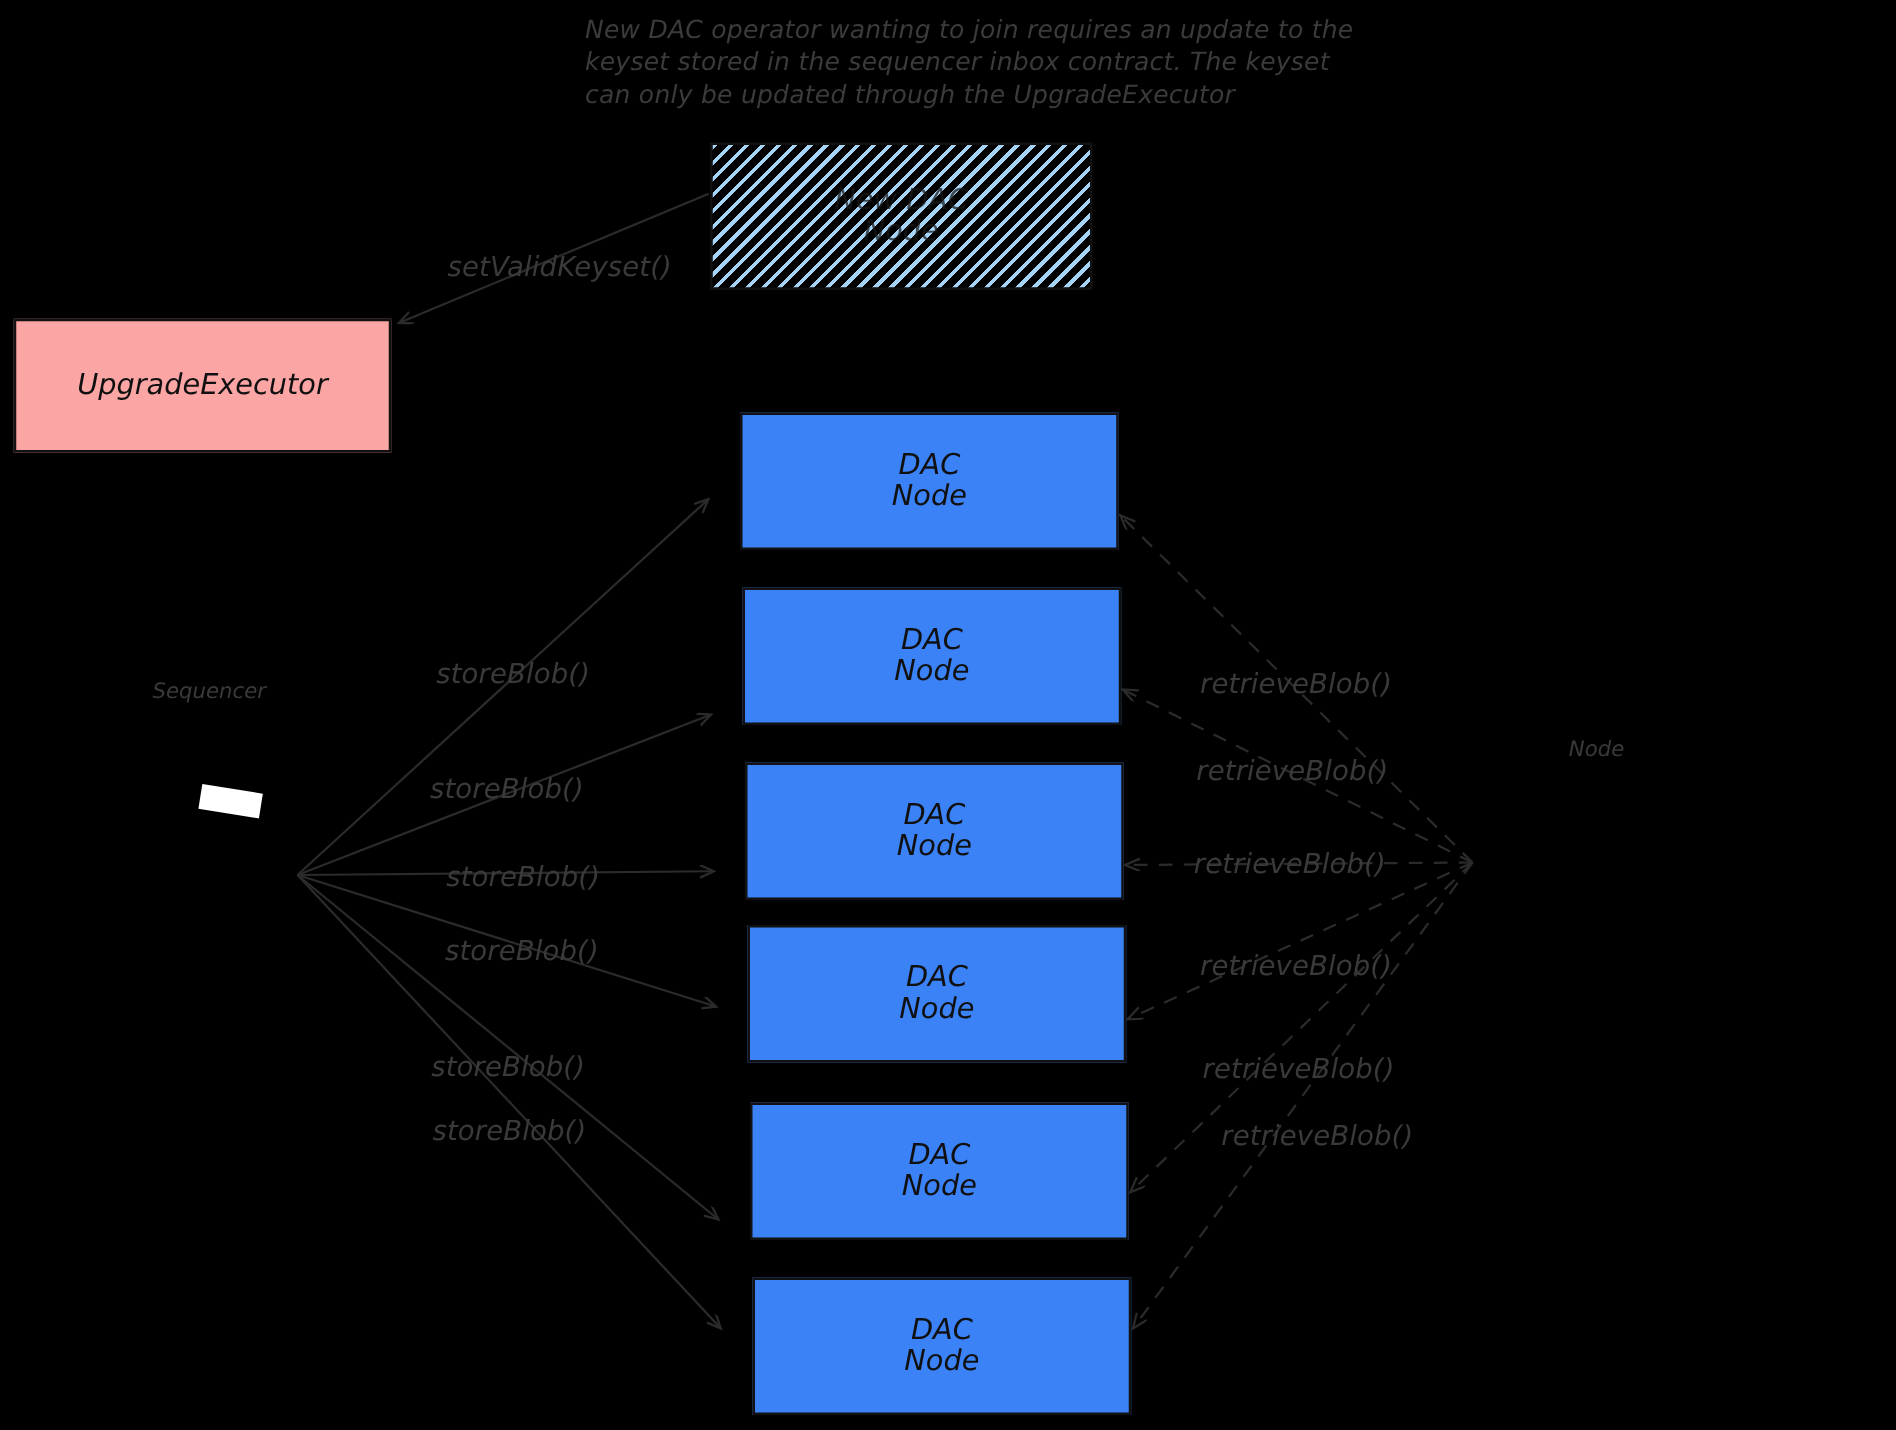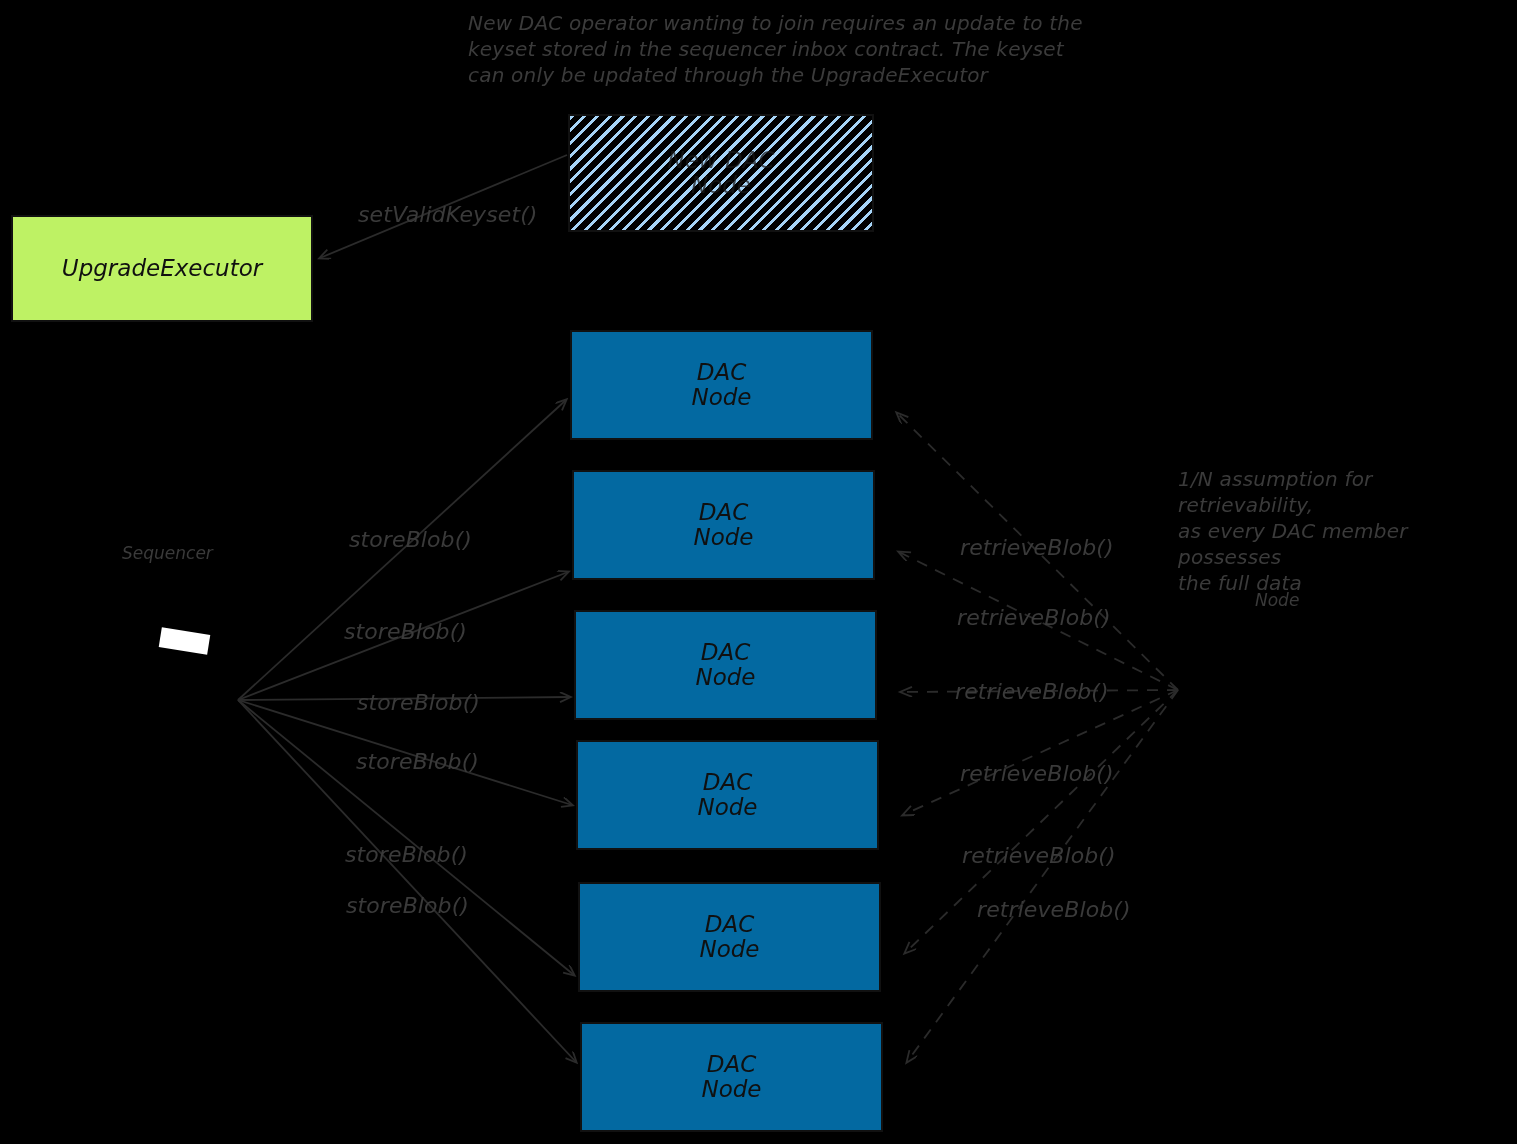--- a/index.html
+++ b/index.html
@@ -60,22 +60,22 @@
     text-align: center;
   }
   .box-text {
     color: #101010;
     font-family: "DejaVu Sans", sans-serif;
     font-size: 23px;
     line-height: 25px;
     white-space: pre-line;
     font-style: italic;
   }
-  .node-box { background: #0369a1; }
-  .exec-box { background: #bef264; }
+  .node-box { background: #3b82f6; margin-left: 22px; }
+  .exec-box { background: #fca5a5; margin-top: 40px; }
   .hatch-box {
     background-color: #000000;
     background-image: repeating-linear-gradient(
       135deg,
       #a6d4f7 0px, #a6d4f7 3px,
       #000000 3px, #000000 9px
     );
     border: 2px solid #111111;
   }
   .hatch-box .box-text {
@@ -178,18 +178,15 @@
   <div class="edge-label" style="left:345px; top:842px;">storeBlob()</div>
   <div class="edge-label" style="left:346px; top:893px;">storeBlob()</div>
 
   <div class="edge-label" style="left:960px; top:535px;">retrieveBlob()</div>
   <div class="edge-label" style="left:957px; top:605px;">retrieveBlob()</div>
   <div class="edge-label" style="left:955px; top:679px;">retrieveBlob()</div>
   <div class="edge-label" style="left:960px; top:761px;">retrieveBlob()</div>
   <div class="edge-label" style="left:962px; top:843px;">retrieveBlob()</div>
   <div class="edge-label" style="left:977px; top:897px;">retrieveBlob()</div>
 
-  <div class="note" style="left:1178px; top:466px; width:330px;">1/N assumption for retrievability,
-as every DAC member possesses
-the full data</div>
 
 
 </div>
 
 </body></html>

